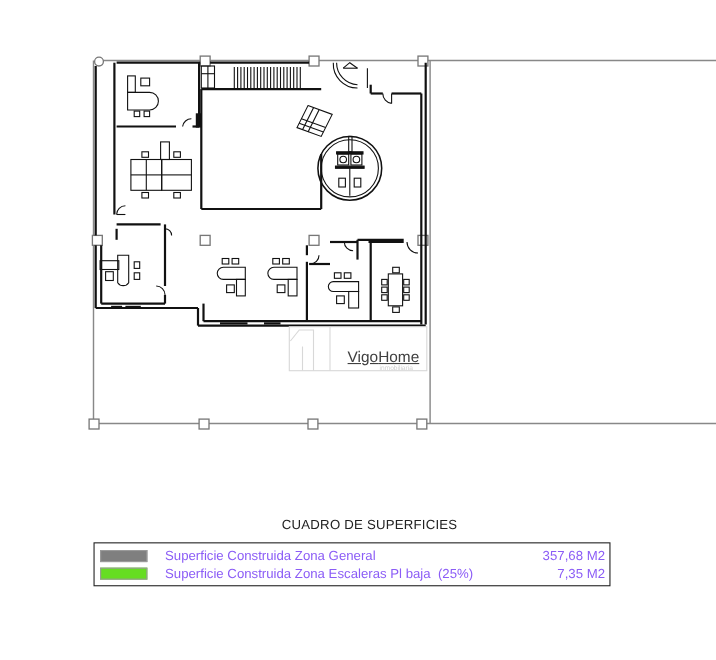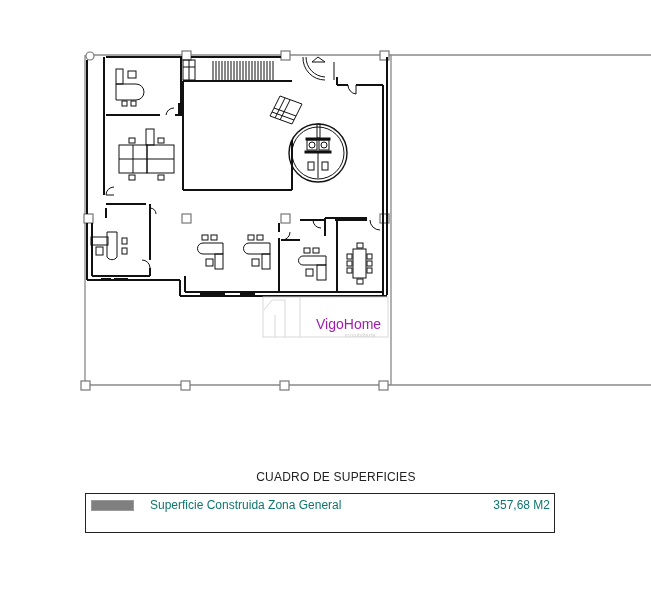--- a/index.html
+++ b/index.html
@@ -1,24 +1,24 @@
 <!DOCTYPE html>
 <html><head>
 <meta charset="utf-8">
 <style>
   html, body { margin: 0; padding: 0; background: #ffffff; }
   body { width: 651px; height: 600px; position: relative; overflow: hidden; font-family: "Liberation Sans", sans-serif; }
   #plan { position: absolute; left: 0; top: 0; }
   .legend-title { position: absolute; left: 0; width: 672px; top: 470px; text-align: center; font-size: 12px; color: #222; letter-spacing: 0.2px; }
   .legend-table { position: absolute; left: 85px; top: 493px; width: 470px; height: 40px; border: 1.5px solid #222; box-sizing: border-box; }
-  .legend-row { position: absolute; left: 0; right: 0; height: 16px; font-size: 12px; color: #0f766e; }
+  .legend-row { position: absolute; left: 0; right: 0; height: 16px; font-size: 12px; color: #8b5cf6; }
   .legend-row .swatch { position: absolute; left: 5px; top: 3px; width: 43px; height: 11px; border: 1px solid #9a9a9a; box-sizing: border-box; }
   .legend-row .label { position: absolute; left: 64px; top: 1px; white-space: pre; }
   .legend-row .value { position: absolute; right: 4px; top: 1px; text-align: right; }
-  .watermark { position: absolute; left: 316px; top: 316px; font-size: 14px; color: #a21caf; }
+  .watermark { position: absolute; left: 316px; top: 316px; font-size: 14px; color: #404040; text-decoration: underline; }
   .watermark .home { font-weight: normal; }
   .watermark-sub { position: absolute; left: 345px; top: 332px; font-size: 6px; color: #cfcfcf; }
 </style>
 </head>
 <body>
 
 <svg id="plan" width="651" height="460" viewBox="0 0 651 460" xmlns="http://www.w3.org/2000/svg">
   <g fill="none" stroke="#888" stroke-width="1.3">
 
     <line x1="90" y1="55" x2="651" y2="55"></line>
@@ -229,13 +229,18 @@
 <div class="watermark-sub">inmobiliaria</div>
 
 <div class="legend-title">CUADRO DE SUPERFICIES</div>
 
 <div class="legend-table">
   <div class="legend-row" style="top:3px;">
     <span class="swatch" style="background:#7f7f7f;"></span>
     <span class="label">Superficie Construida Zona General</span>
     <span class="value">357,68 M2</span>
   </div>
+  <div class="legend-row" style="top:19px;">
+    <span class="swatch" style="background:#66dd22;"></span>
+    <span class="label">Superficie Construida Zona Escaleras Pl baja  (25%)</span>
+    <span class="value">7,35 M2</span>
+  </div>
 </div>
 
 </body></html>

